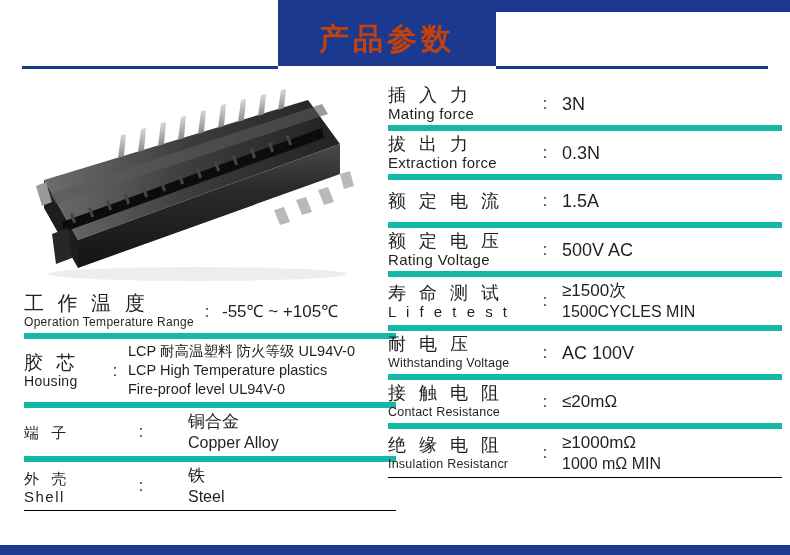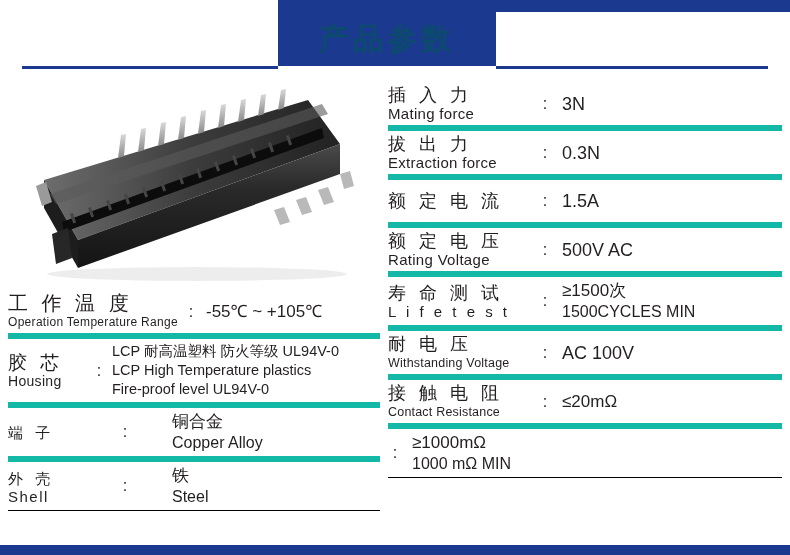--- a/index.html
+++ b/index.html
@@ -29,21 +29,21 @@
     left: 278px; top: 12px;
     width: 218px; height: 54px;
     background: #1b3a8f;
   }
   .header-title {
     position: absolute;
     left: 278px; top: 14px;
     width: 218px; height: 50px;
     line-height: 50px;
     text-align: center;
-    color: #0c4a6e;
+    color: #c2410c;
     font-size: 30px;
     font-weight: bold;
     letter-spacing: 4px;
     font-family: "Liberation Sans", sans-serif;
   }
   .header-rule-left {
     position: absolute;
     left: 22px; top: 66px;
     width: 256px; height: 3px;
     background: #1b3a8f;
@@ -61,21 +61,21 @@
     left: 22px; top: 82px;
     width: 350px; height: 205px;
     background: #ffffff;
     overflow: hidden;
   }
   .connector { position:absolute; left:0; top:0; width:350px; height:205px; }
 
   
   .left-table {
     position: absolute;
-    left: 8px; top: 290px;
+    left: 24px; top: 290px;
     width: 372px;
   }
   .right-table {
     position: absolute;
     left: 388px; top: 82px;
     width: 394px;
   }
   .row {
     display: flex;
     align-items: stretch;
@@ -362,20 +362,24 @@
       <span class="cn">接 触 电 阻</span>
       <span class="en">Contact Resistance</span>
     </div>
     <div class="colon">:</div>
     <div class="val">
       <span class="v1">≤20mΩ</span>
     </div>
   </div>
 
   <div class="row rt-small-en">
+    <div class="lbl">
+      <span class="cn">绝 缘 电 阻</span>
+      <span class="en">Insulation Resistancr</span>
+    </div>
     <div class="colon">:</div>
     <div class="val">
       <span class="v1">≥1000mΩ</span>
       <span class="v2">1000 mΩ  MIN</span>
     </div>
   </div>
 
 </div>
 
 <div class="footer-bar"></div>

